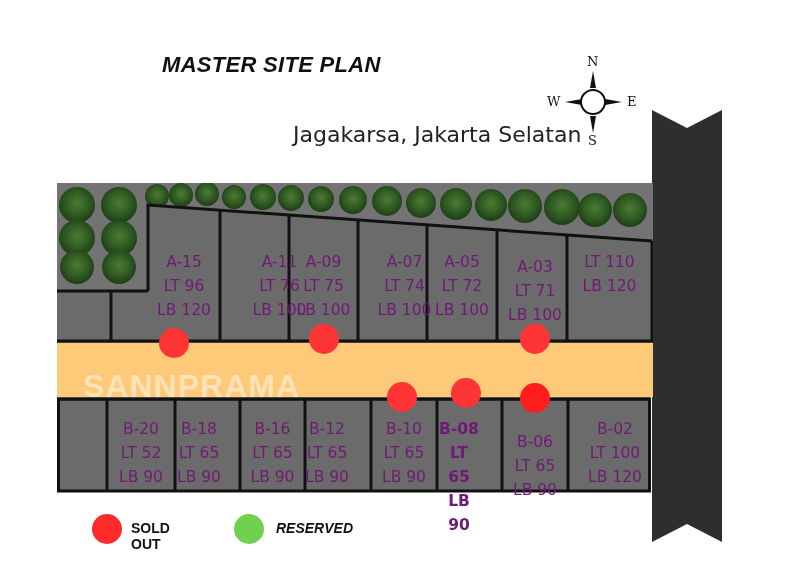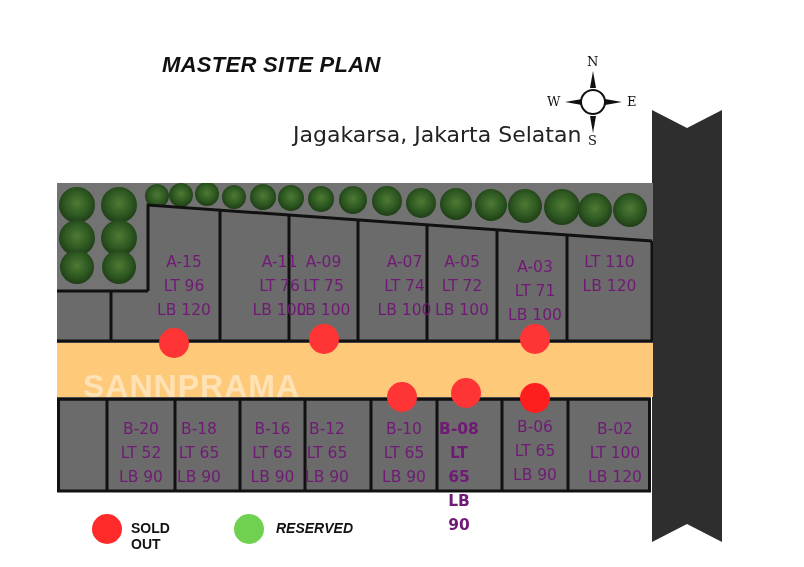--- a/index.html
+++ b/index.html
@@ -169,21 +169,21 @@
   <div class="lot-label" style="left:314px;top:234px;width:66px;">
     <div>B-10</div>
     <div>LT 65</div>
     <div>LB 90</div>
   </div>
   <div class="lot-label" style="left:380px;top:234px;width:44px;font-weight:bold;">
     <div>B-08</div>
     <div>LT 65</div>
     <div>LB 90</div>
   </div>
-  <div class="lot-label" style="left:445px;top:232px;width:66px;">
+  <div class="lot-label" style="left:445px;top:247px;width:66px;">
     <div>B-06</div>
     <div>LT 65</div>
     <div>LB 90</div>
   </div>
   <div class="lot-label" style="left:511px;top:234px;width:94px;">
     <div>B-02</div>
     <div>LT 100</div>
     <div>LB 120</div>
   </div>
 

